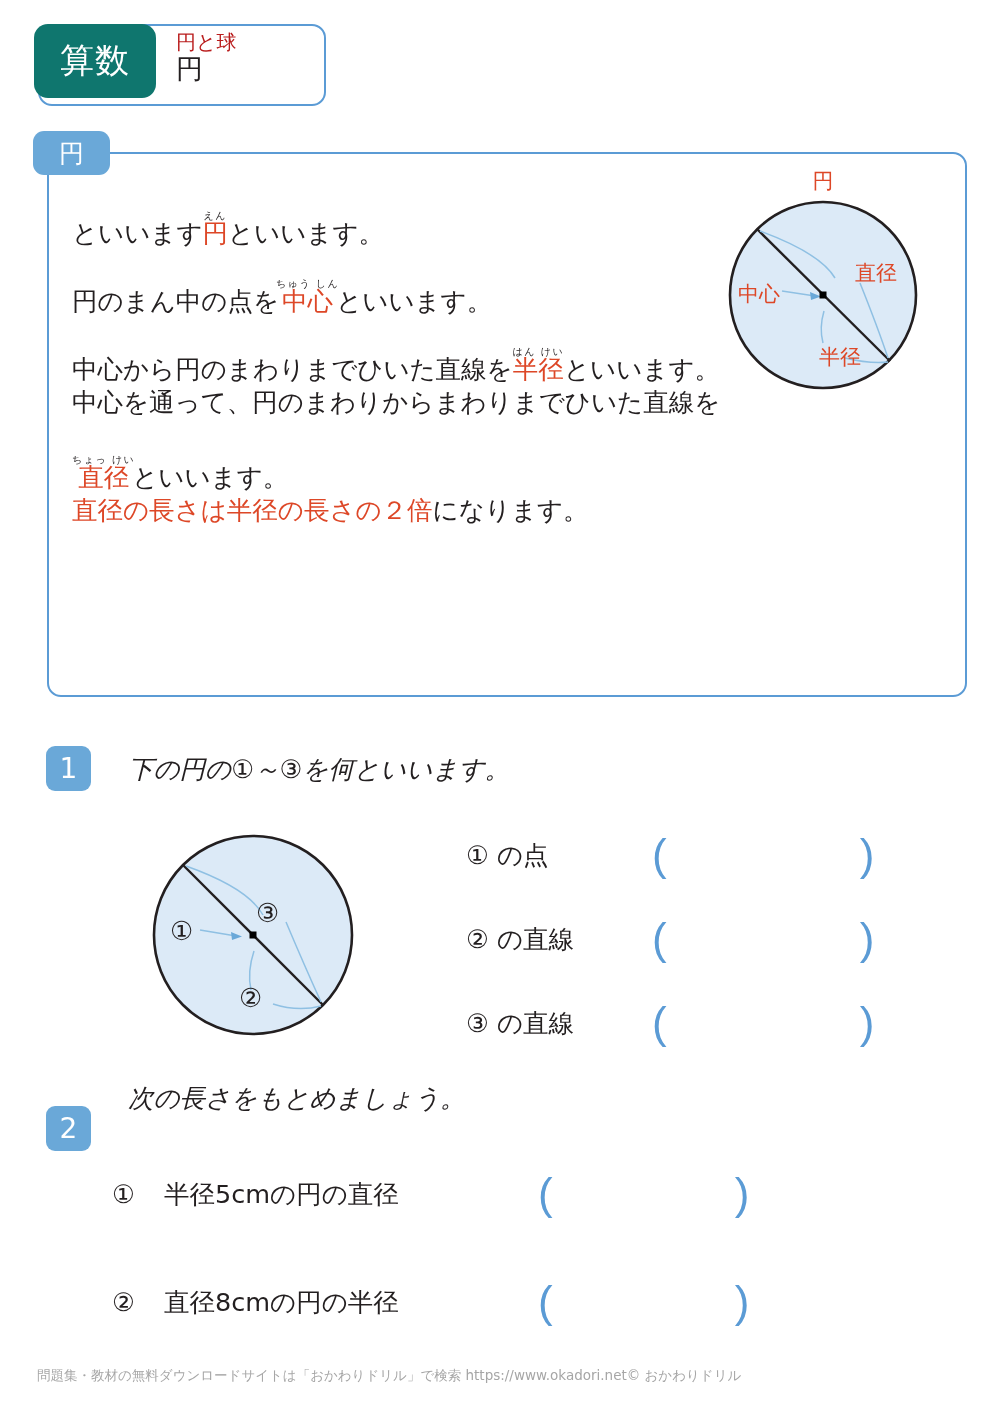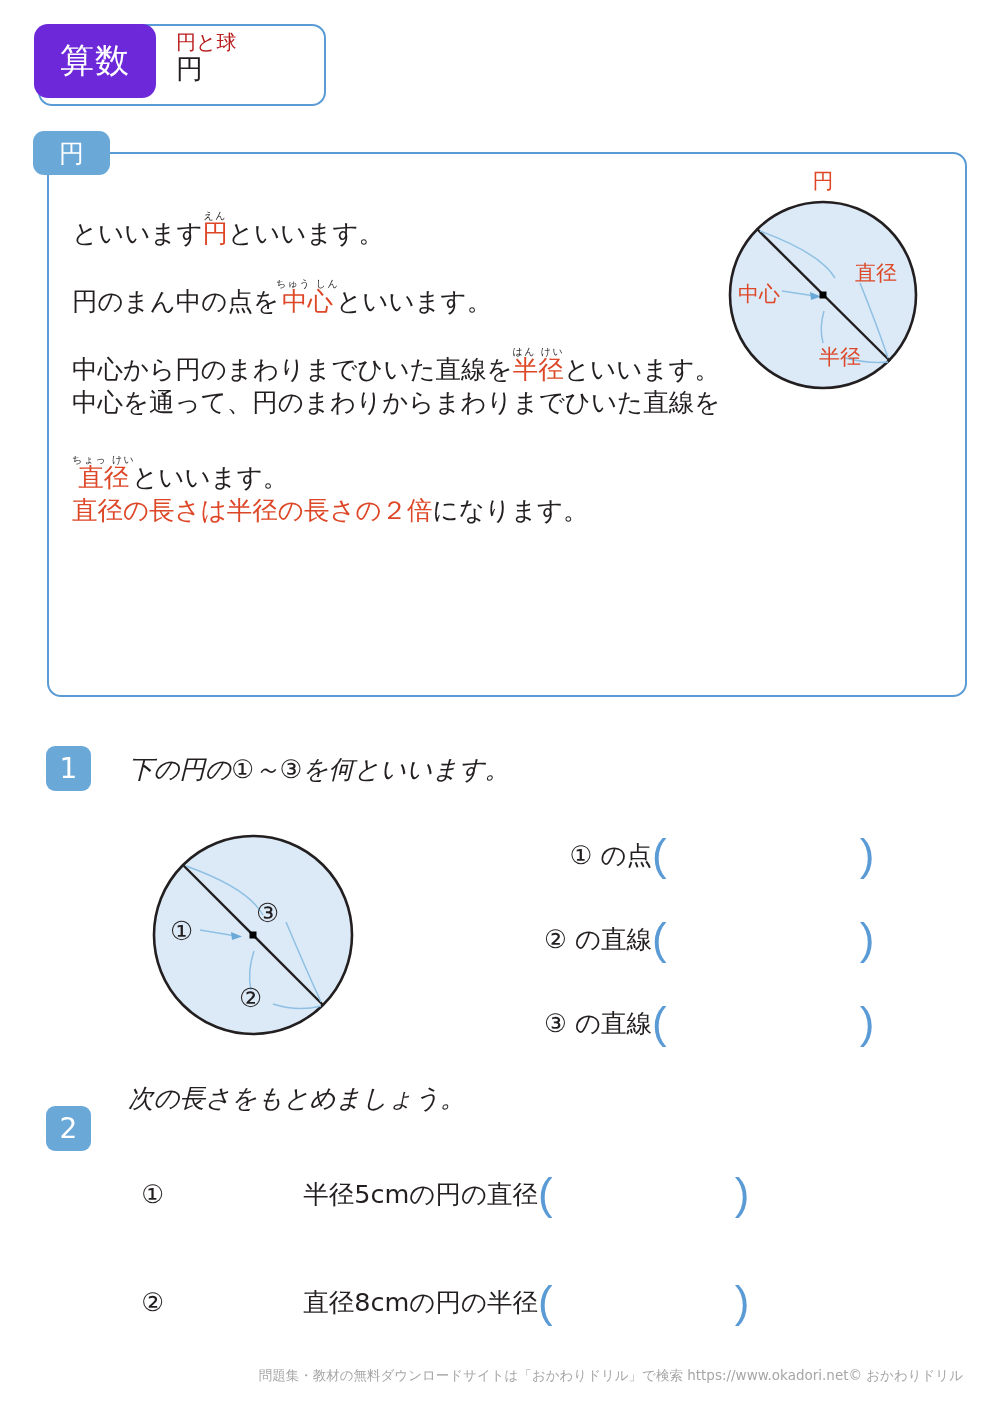--- a/index.html
+++ b/index.html
@@ -33,21 +33,21 @@
     border: 2px solid #5b9bd5;
     border-radius: 14px;
     background: #ffffff;
   }
   .header-badge {
     position: absolute;
     left: -4px;
     top: 0px;
     width: 122px;
     height: 74px;
-    background: #6d28d9;
+    background: #0f766e;
     border-radius: 14px;
     display: flex;
     align-items: center;
     justify-content: center;
     color: #ffffff;
     font-size: 34px;
     letter-spacing: 1px;
   }
   .header-texts {
     position: absolute;
@@ -168,21 +168,20 @@
   .q2-badge { left: 46px; top: 1106px; }
   .q2-prompt { left: 128px; top: 1081px; }
 
   .ans-row {
     position: absolute;
     display: flex;
     align-items: baseline;
     white-space: nowrap;
     font-size: 25.5px;
     color: #231f20;
-    text-align: right;
   }
   .ans-label { display: inline-block; }
   .paren {
     color: #5b9bd5;
     font-size: 44px;
     line-height: 0;
     position: relative;
     top: 6px;
     font-family: "Liberation Sans", sans-serif;
   }
@@ -206,21 +205,21 @@
   .q2-a2 .ans-label { width: 374px; }
   .q2-num { display: inline-block; width: 52px; }
 
   
   .footer {
     position: absolute;
     left: 37px;
     top: 1367px;
     width: 926px;
     display: flex;
-    justify-content: flex-end;
+    justify-content: flex-start;
     align-items: baseline;
     font-size: 13.5px;
     color: #a6a6a6;
   }
   .footer-url { color: #a6a6a6; }
 </style>
 </head>
 <body>
 
 <div class="header">

